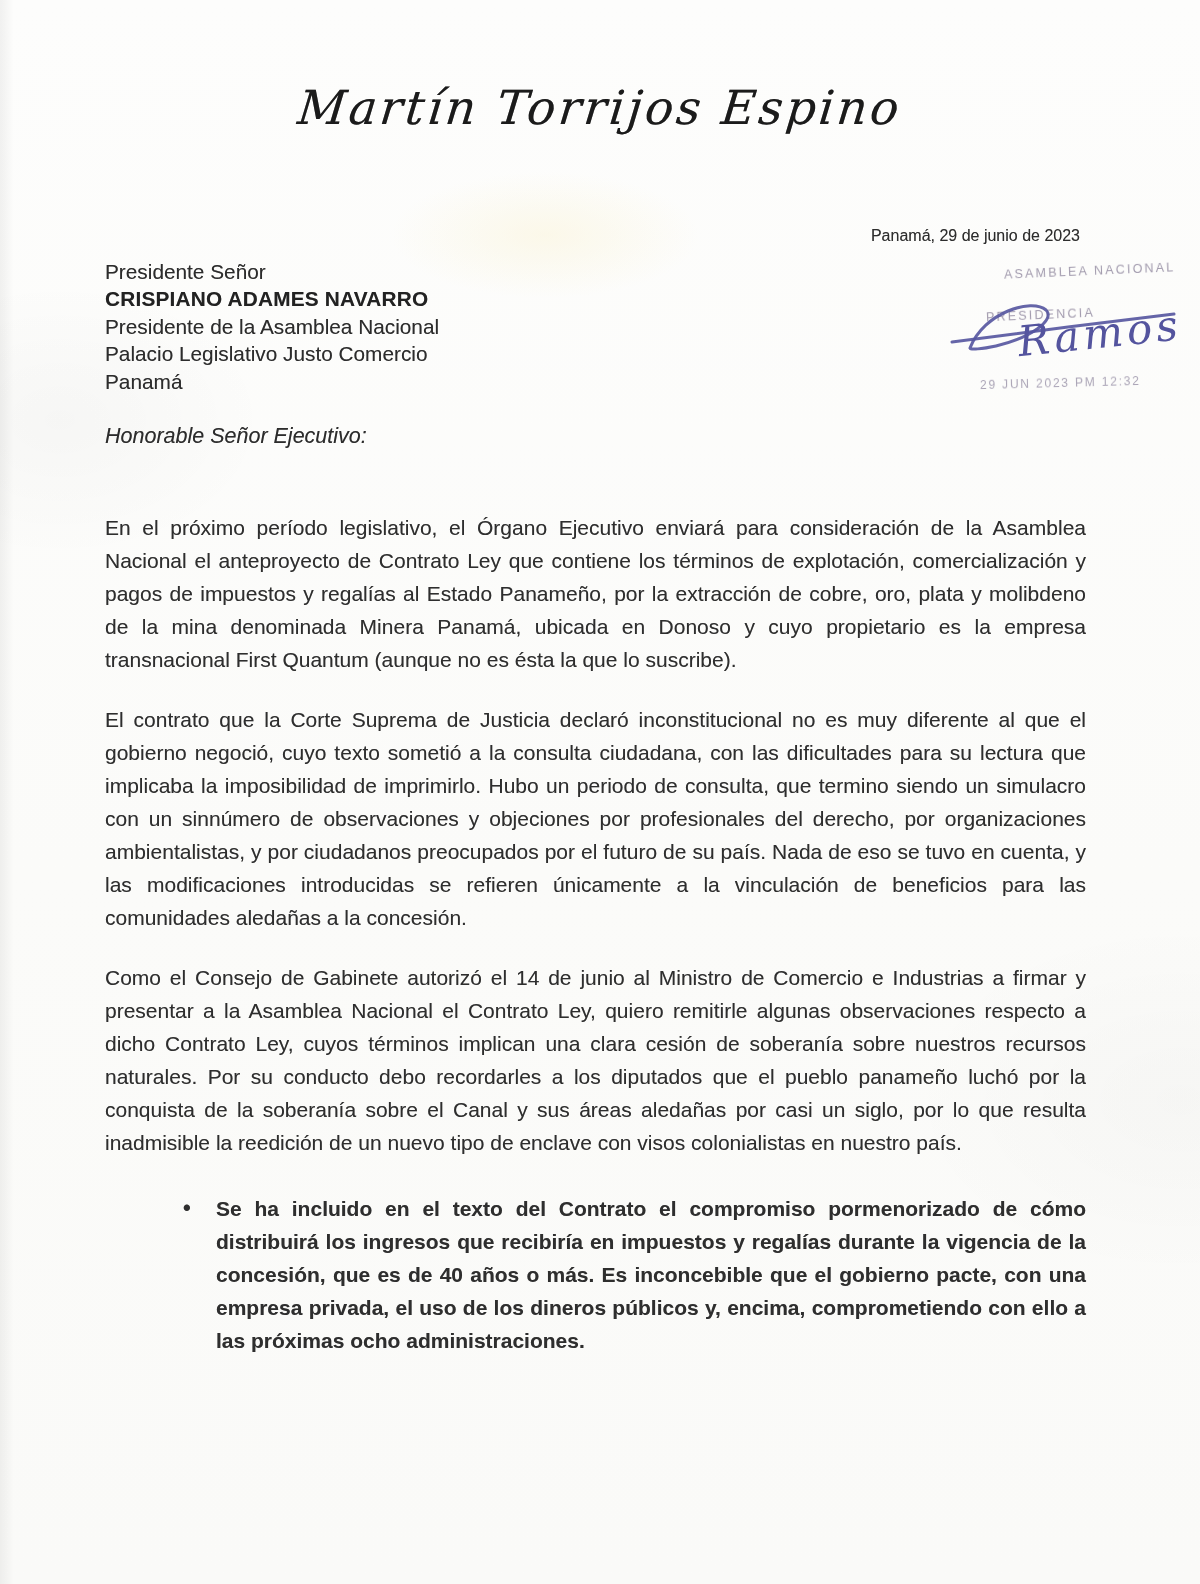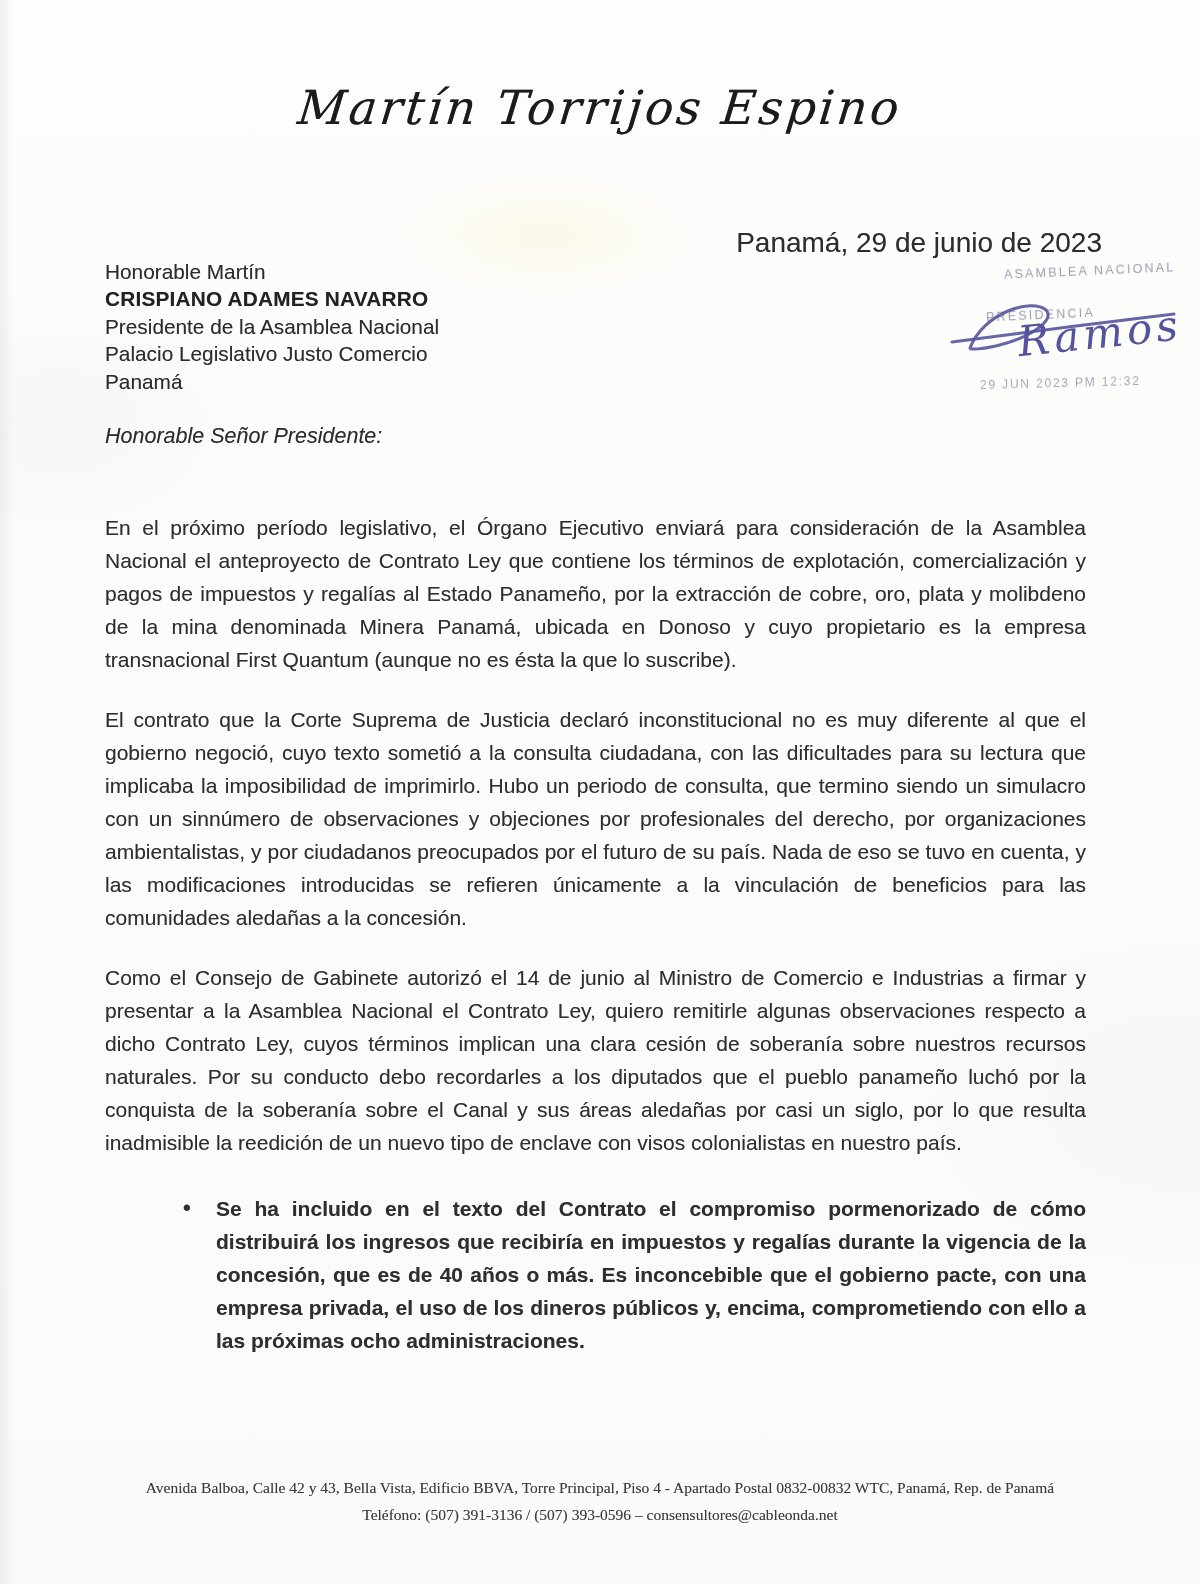--- a/index.html
+++ b/index.html
@@ -25,22 +25,22 @@
     font-style:italic;
     font-weight:500;
     font-size:47px;
     letter-spacing:3px;
     color:#1b1b1b;
     transform:skewX(-6deg);
     text-shadow:0 0 .6px rgba(0,0,0,.45);
   }
   
   .date-line{
-    position:absolute;top:227px;right:98px;
-    font-size:28px;color:#2d2d2d;
+    position:absolute;top:227px;right:120px;
+    font-size:16px;color:#2d2d2d;
     text-shadow:0 0 .5px rgba(0,0,0,.3);
   }
   
   .recipient{
     position:absolute;top:258px;left:105px;
     font-size:20.8px;line-height:27.4px;color:#2c2c2c;
     text-shadow:0 0 .5px rgba(0,0,0,.3);
   }
   .recipient .name{font-weight:bold;letter-spacing:.2px;color:#222;}
   
@@ -121,49 +121,45 @@
 </head>
 <body>
 
 <div class="page">
 
   <div class="letterhead">Martín Torrijos Espino</div>
 
   <div class="date-line">Panamá, 29 de junio de 2023</div>
 
   <div class="recipient">
-    <div>Honorable Martín</div>
+    <div>Presidente Señor</div>
     <div class="name">CRISPIANO ADAMES NAVARRO</div>
     <div>Presidente de la Asamblea Nacional</div>
     <div>Palacio Legislativo Justo Comercio</div>
     <div>Panamá</div>
   </div>
 
   <div class="stamp">
     <div class="stamp-line l1">ASAMBLEA NACIONAL</div>
     <div class="stamp-line l2">PRESIDENCIA</div>
     <div class="signature">
       <svg viewBox="0 0 246 92">
         <path d="M30 58 C44 22 92 8 106 20 C116 30 90 48 56 56 C42 59 30 60 30 58"></path>
         <path d="M12 52 C70 44 170 32 234 24"></path>
         <text class="sig-text" x="78" y="62" transform="rotate(-6 120 50)">Ramos</text>
       </svg>
     </div>
     <div class="stamp-date">29 JUN 2023 PM 12:32</div>
   </div>
 
-  <div class="salutation">Honorable Señor Presidente:</div>
+  <div class="salutation">Honorable Señor Ejecutivo:</div>
 
   <div class="body-copy">
     <p>En el próximo período legislativo, el Órgano Ejecutivo enviará para consideración de la Asamblea Nacional el anteproyecto de Contrato Ley que contiene los términos de explotación, comercialización y pagos de impuestos y regalías al Estado Panameño, por la extracción de cobre, oro, plata y molibdeno de la mina denominada Minera Panamá, ubicada en Donoso  y cuyo propietario es la empresa transnacional First Quantum (aunque no es ésta la que lo suscribe).</p>
     <p>El contrato que la Corte Suprema de Justicia declaró inconstitucional no es muy diferente al que el gobierno negoció, cuyo texto sometió a la consulta ciudadana, con las dificultades para su lectura que implicaba la imposibilidad de imprimirlo. Hubo un periodo de consulta, que termino siendo un simulacro con un sinnúmero de observaciones y objeciones por profesionales del derecho, por organizaciones ambientalistas, y por ciudadanos preocupados por el futuro de su país.  Nada de eso se tuvo en cuenta, y las modificaciones introducidas se refieren únicamente a la vinculación de beneficios para las comunidades aledañas a la concesión.</p>
     <p>Como el Consejo de Gabinete autorizó el 14 de junio al Ministro de Comercio e Industrias a firmar y presentar a la Asamblea Nacional el Contrato Ley, quiero remitirle algunas observaciones respecto a dicho Contrato Ley, cuyos  términos implican una clara cesión de soberanía sobre nuestros recursos naturales. Por su conducto debo recordarles a los diputados que el pueblo panameño luchó por la conquista de la soberanía sobre el Canal y sus áreas aledañas por casi un siglo, por lo que resulta inadmisible la reedición de un nuevo tipo de enclave con visos colonialistas en nuestro país.</p>
     <ul class="bullets">
       <li>Se ha incluido en el texto del Contrato el compromiso pormenorizado de cómo distribuirá los ingresos que recibiría en impuestos y regalías durante la vigencia de la concesión,  que es de 40 años o más.  Es inconcebible que el gobierno pacte, con una empresa privada, el uso de los dineros públicos y, encima, comprometiendo con ello a las próximas ocho administraciones.</li>
     </ul>
   </div>
 
-  <div class="footer">
-    <div>Avenida Balboa, Calle 42 y 43, Bella Vista, Edificio BBVA, Torre Principal, Piso 4 - Apartado Postal 0832-00832 WTC, Panamá, Rep. de Panamá</div>
-    <div>Teléfono: (507) 391-3136 /  (507) 393-0596 – consensultores@cableonda.net</div>
-  </div>
 
 </div>
 
 </body></html>

